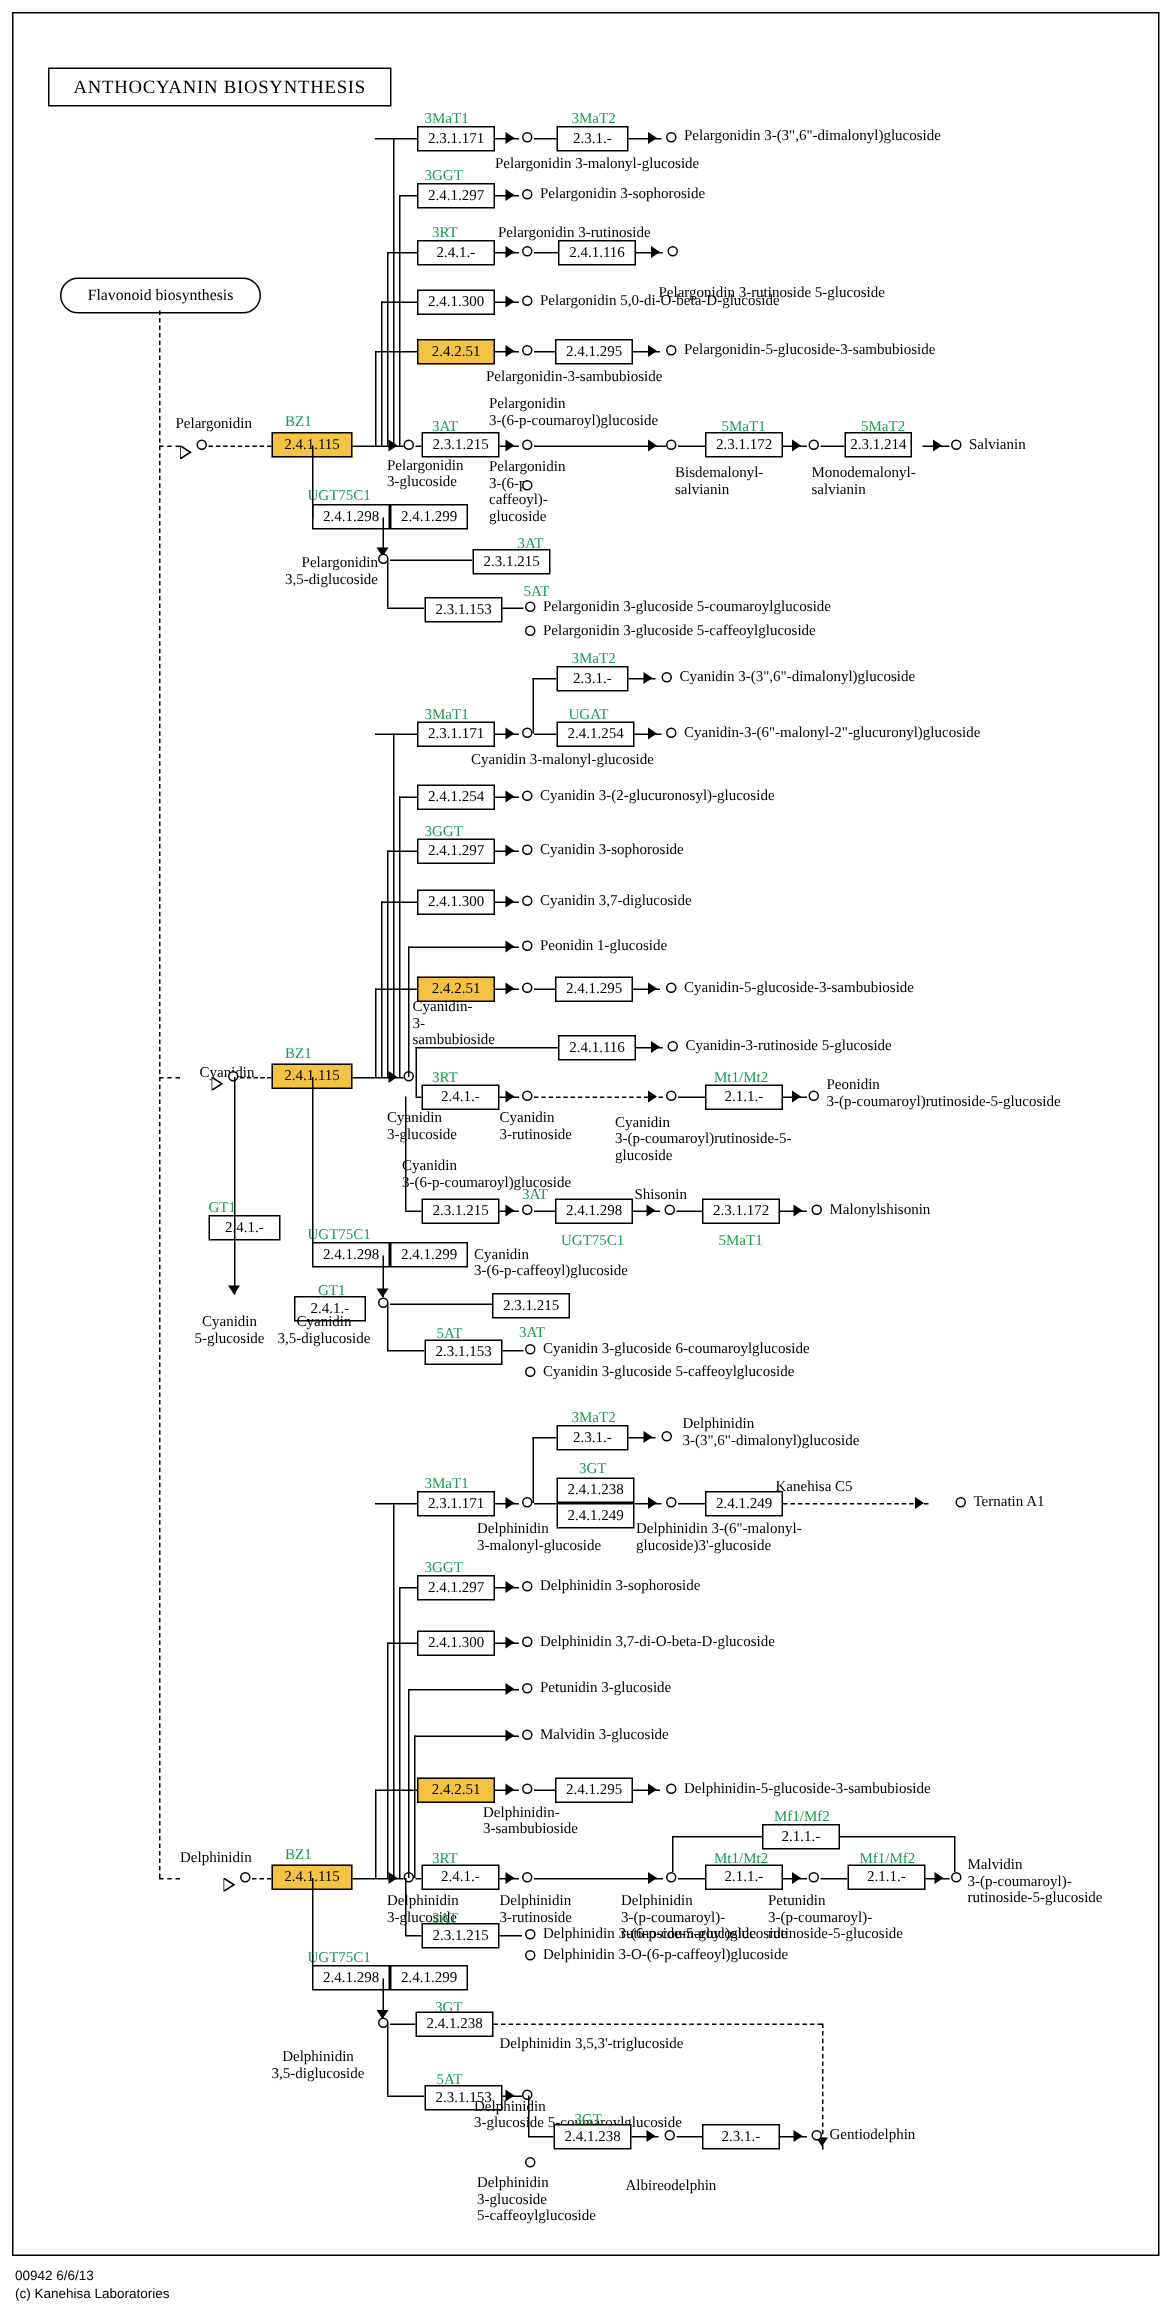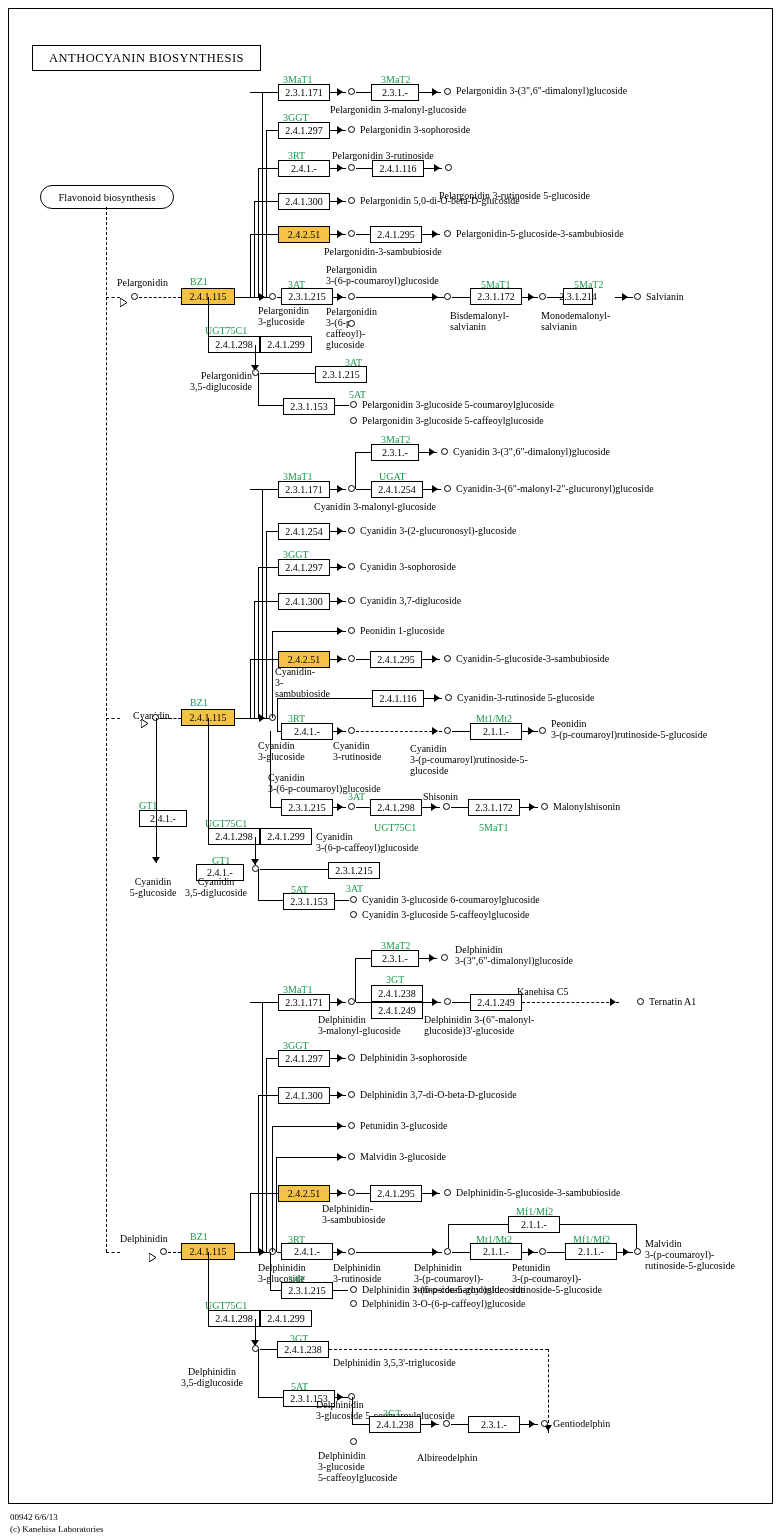--- a/index.html
+++ b/index.html
@@ -19,21 +19,21 @@
   .circ{position:absolute;width:7px;height:7px;border:1px solid #000;border-radius:50%;background:#fff;box-sizing:border-box;}
   .hline{position:absolute;height:0;border-top:1px solid #000;}
   .vline{position:absolute;width:0;border-left:1px solid #000;}
   .dash-h{position:absolute;height:0;border-top:1px dashed #000;}
   .dash-v{position:absolute;width:0;border-left:1px dashed #000;}
   .arrow{position:absolute;width:0;height:0;border-top:4px solid transparent;border-bottom:4px solid transparent;
          border-left:6px solid #000;}
   .arrow-d{position:absolute;width:0;height:0;border-left:4px solid transparent;border-right:4px solid transparent;
          border-top:6px solid #000;}
   .tri-outline{position:absolute;width:7px;height:8px;}
-  .footer{position:absolute;left:10px;font-size:9px;color:#000;font-family:Liberation Serif, serif;}
+  .footer{position:absolute;left:10px;font-size:9px;color:#000;font-family:Liberation Sans, sans-serif;}
 </style>
 </head>
 <body>
 
 <div id="page">
   <div id="frame"></div>
 
   <div class="title-box">ANTHOCYANIN  BIOSYNTHESIS</div>
 
   <div class="ellipse" style="left:40px;top:185px;width:132px;height:22px;">
@@ -148,21 +148,21 @@
   <div class="lbl multi" style="left:450px;top:310px;width:80px;">Bisdemalonyl-<br>salvianin</div>
   <div class="hline" style="left:452px;top:297px;width:18px;"></div>
   <div class="lbl green" style="left:481px;top:279px;">5MaT1</div>
   <div class="box" style="left:470px;top:288px;width:52px;">2.3.1.172</div>
   <div class="hline" style="left:522px;top:297px;width:16px;"></div>
   <div class="arrow" style="left:528px;top:293px;"></div>
   <div class="circ" style="left:539px;top:293px;"></div>
   <div class="lbl multi" style="left:541px;top:310px;width:80px;">Monodemalonyl-<br>salvianin</div>
   <div class="hline" style="left:547px;top:297px;width:16px;"></div>
   <div class="lbl green" style="left:574px;top:279px;">5MaT2</div>
-  <div class="box" style="left:563px;top:288px;width:30px;">2.3.1.214</div>
+  <div class="box" style="left:563px;top:288px;width:45px;">2.3.1.214</div>
   <div class="hline" style="left:615px;top:297px;width:18px;"></div>
   <div class="arrow" style="left:622px;top:293px;"></div>
   <div class="circ" style="left:634px;top:293px;"></div>
   <div class="lbl" style="left:646px;top:291px;">Salvianin</div>
 
   <div class="hline" style="left:260px;top:373px;width:55px;"></div>
   <div class="lbl green" style="left:345px;top:357px;">3AT</div>
   <div class="box" style="left:315px;top:366px;width:52px;">2.3.1.215</div>
   <div class="vline" style="left:258px;top:373px;height:32px;"></div>
   <div class="hline" style="left:258px;top:405px;width:25px;"></div>

